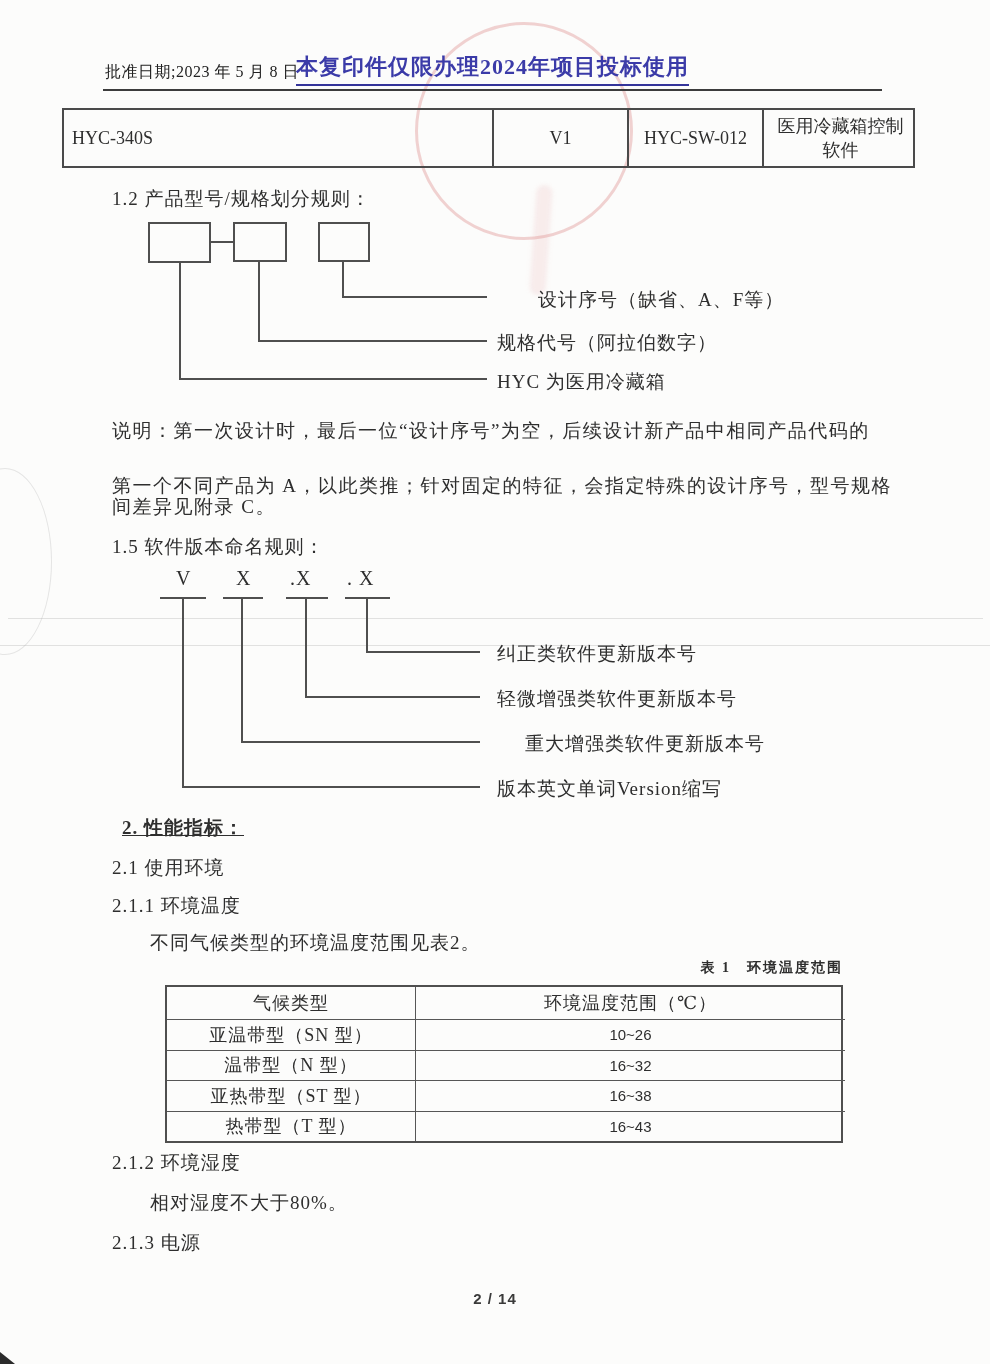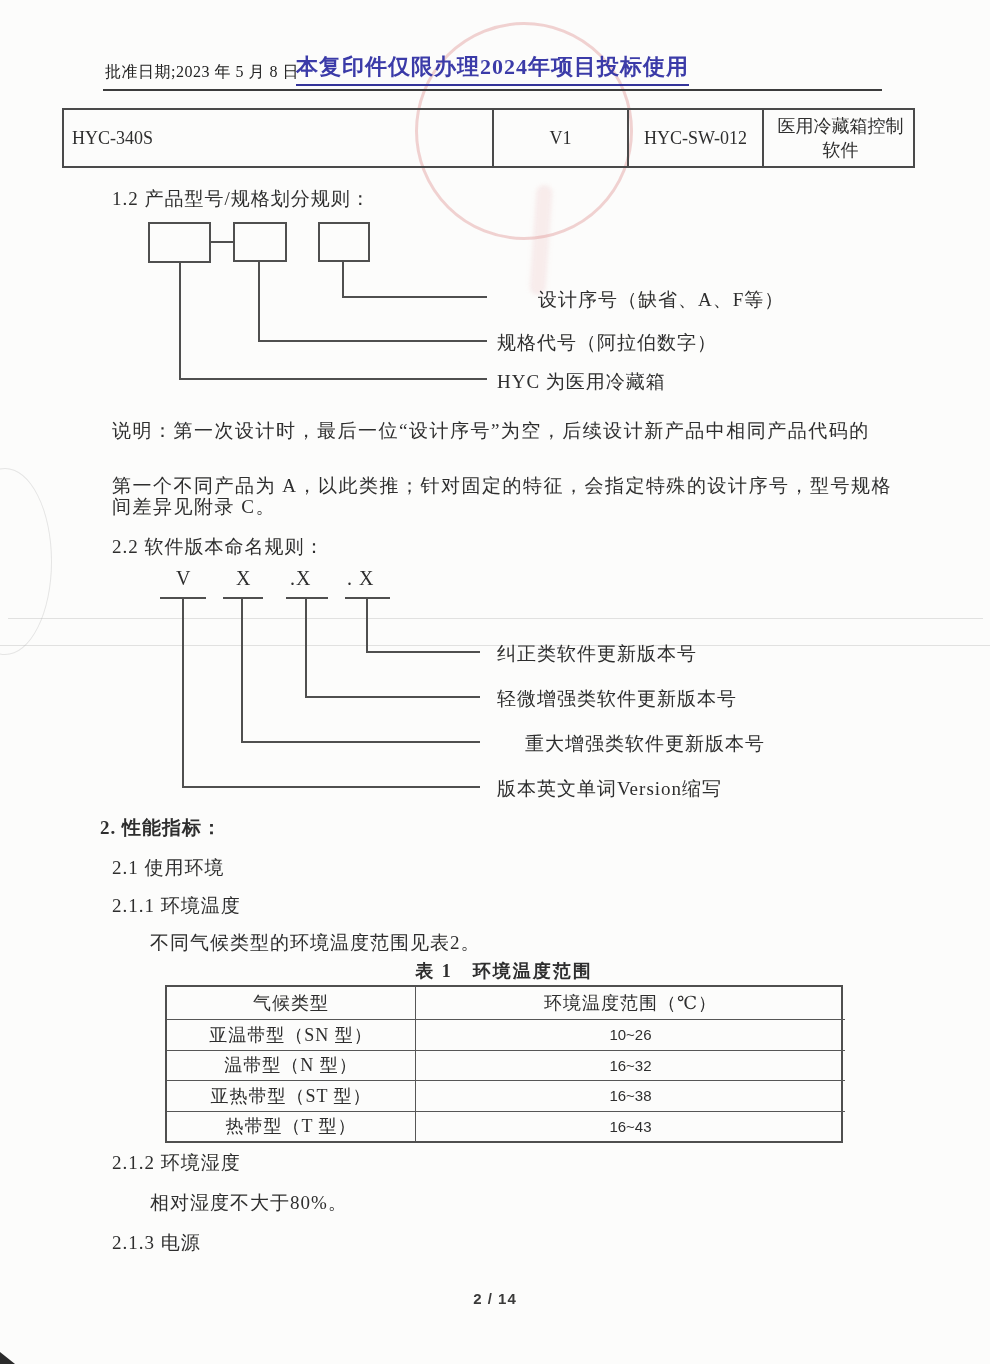--- a/index.html
+++ b/index.html
@@ -37,21 +37,21 @@
   .tb-cell:first-child{border-left:none;justify-content:flex-start;padding-left:8px;}
   .heading{font-size:19px;letter-spacing:1px;}
   .bold{font-weight:bold;}
   .box{position:absolute;border:2px solid #4f4f4f;background:transparent;box-sizing:border-box;}
   .callout{font-size:19px;letter-spacing:1px;}
   .note{font-size:19px;letter-spacing:1.5px;}
   .vtoken{font-size:20px;letter-spacing:1px;font-family:"Liberation Serif","DejaVu Serif",serif;}
   
   .temp-caption{
     position:absolute;left:165px;top:959px;width:678px;
-    text-align:center;font-size:18px;font-weight:bold;letter-spacing:2px;font-family:Liberation Serif, serif;
+    text-align:right;font-size:14px;font-weight:bold;letter-spacing:2px;font-family:Liberation Serif, serif;
   }
   .temp-table{
     position:absolute;left:165px;top:985px;width:678px;
     display:grid;grid-template-columns:248px 430px;
     grid-template-rows:32px 30.5px 30.5px 30.5px 30.5px;
     border:2px solid #4f4f4f;box-sizing:border-box;
   }
   .tt-cell{
     display:flex;align-items:center;justify-content:center;
     border-left:1.5px solid #565656;border-top:1.5px solid #565656;
@@ -119,21 +119,21 @@
   <div class="hline" style="left:342px;top:296px;width:145px;"></div>
 
   <div class="txt callout" style="left:497px;top:287px;margin-left:41px;">设计序号（缺省、A、F等）</div>
   <div class="txt callout" style="left:497px;top:330px;">规格代号（阿拉伯数字）</div>
   <div class="txt callout" style="left:497px;top:369px;">HYC 为医用冷藏箱</div>
 
   <div class="txt note" style="left:112px;top:418px;">说明：第一次设计时，最后一位“设计序号”为空，后续设计新产品中相同产品代码的</div>
   <div class="txt note" style="left:112px;top:464px;margin-top:9px;">第一个不同产品为 A，以此类推；针对固定的特征，会指定特殊的设计序号，型号规格</div>
   <div class="txt note" style="left:112px;top:494px;">间差异见附录 C。</div>
 
-  <div class="txt heading" style="left:112px;top:534px;">2.2 软件版本命名规则：</div>
+  <div class="txt heading" style="left:112px;top:534px;">1.5 软件版本命名规则：</div>
 
   <div class="txt vtoken" style="left:176px;top:567px;">V</div>
   <div class="txt vtoken" style="left:236px;top:567px;">X</div>
   <div class="txt vtoken" style="left:290px;top:567px;">.X</div>
   <div class="txt vtoken" style="left:347px;top:567px;">. X</div>
 
   <div class="hline" style="left:160px;top:597px;width:46px;"></div>
   <div class="hline" style="left:223px;top:597px;width:40px;"></div>
   <div class="hline" style="left:286px;top:597px;width:42px;"></div>
   <div class="hline" style="left:345px;top:597px;width:45px;"></div>
@@ -148,21 +148,21 @@
   <div class="vline" style="left:241px;top:599px;height:144px;"></div>
   <div class="hline" style="left:241px;top:741px;width:239px;"></div>
   <div class="vline" style="left:182px;top:599px;height:189px;"></div>
   <div class="hline" style="left:182px;top:786px;width:298px;"></div>
 
   <div class="txt callout" style="left:497px;top:641px;">纠正类软件更新版本号</div>
   <div class="txt callout" style="left:497px;top:686px;">轻微增强类软件更新版本号</div>
   <div class="txt callout" style="left:497px;top:731px;margin-left:28px;">重大增强类软件更新版本号</div>
   <div class="txt callout" style="left:497px;top:776px;">版本英文单词Version缩写</div>
 
-  <div class="txt heading bold" style="left:100px;top:815px;">2. 性能指标：</div>
+  <div class="txt heading bold" style="left:122px;top:815px;text-decoration:underline;">2. 性能指标：</div>
   <div class="txt heading" style="left:112px;top:855px;">2.1 使用环境</div>
   <div class="txt heading" style="left:112px;top:893px;">2.1.1 环境温度</div>
   <div class="txt heading" style="left:150px;top:930px;">不同气候类型的环境温度范围见表2。</div>
 
   <div class="temp-caption">表 1　环境温度范围</div>
 
   <div class="temp-table">
     <div class="tt-cell c0 r0">气候类型</div>
     <div class="tt-cell r0">环境温度范围（℃）</div>
 

